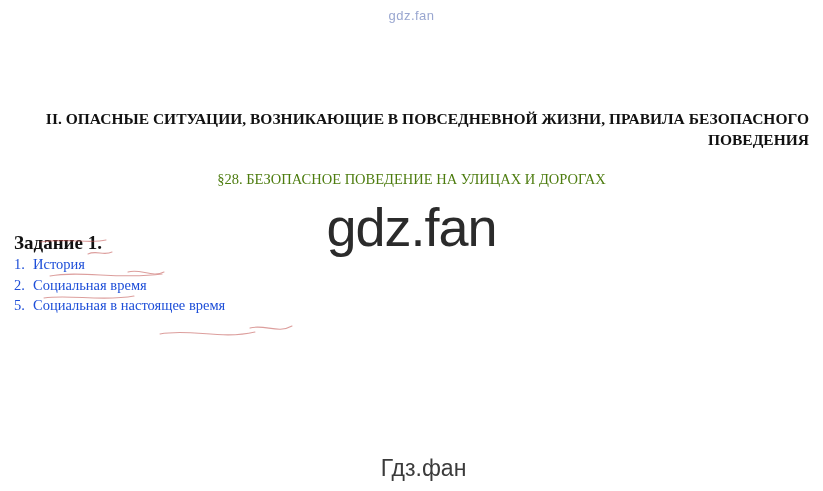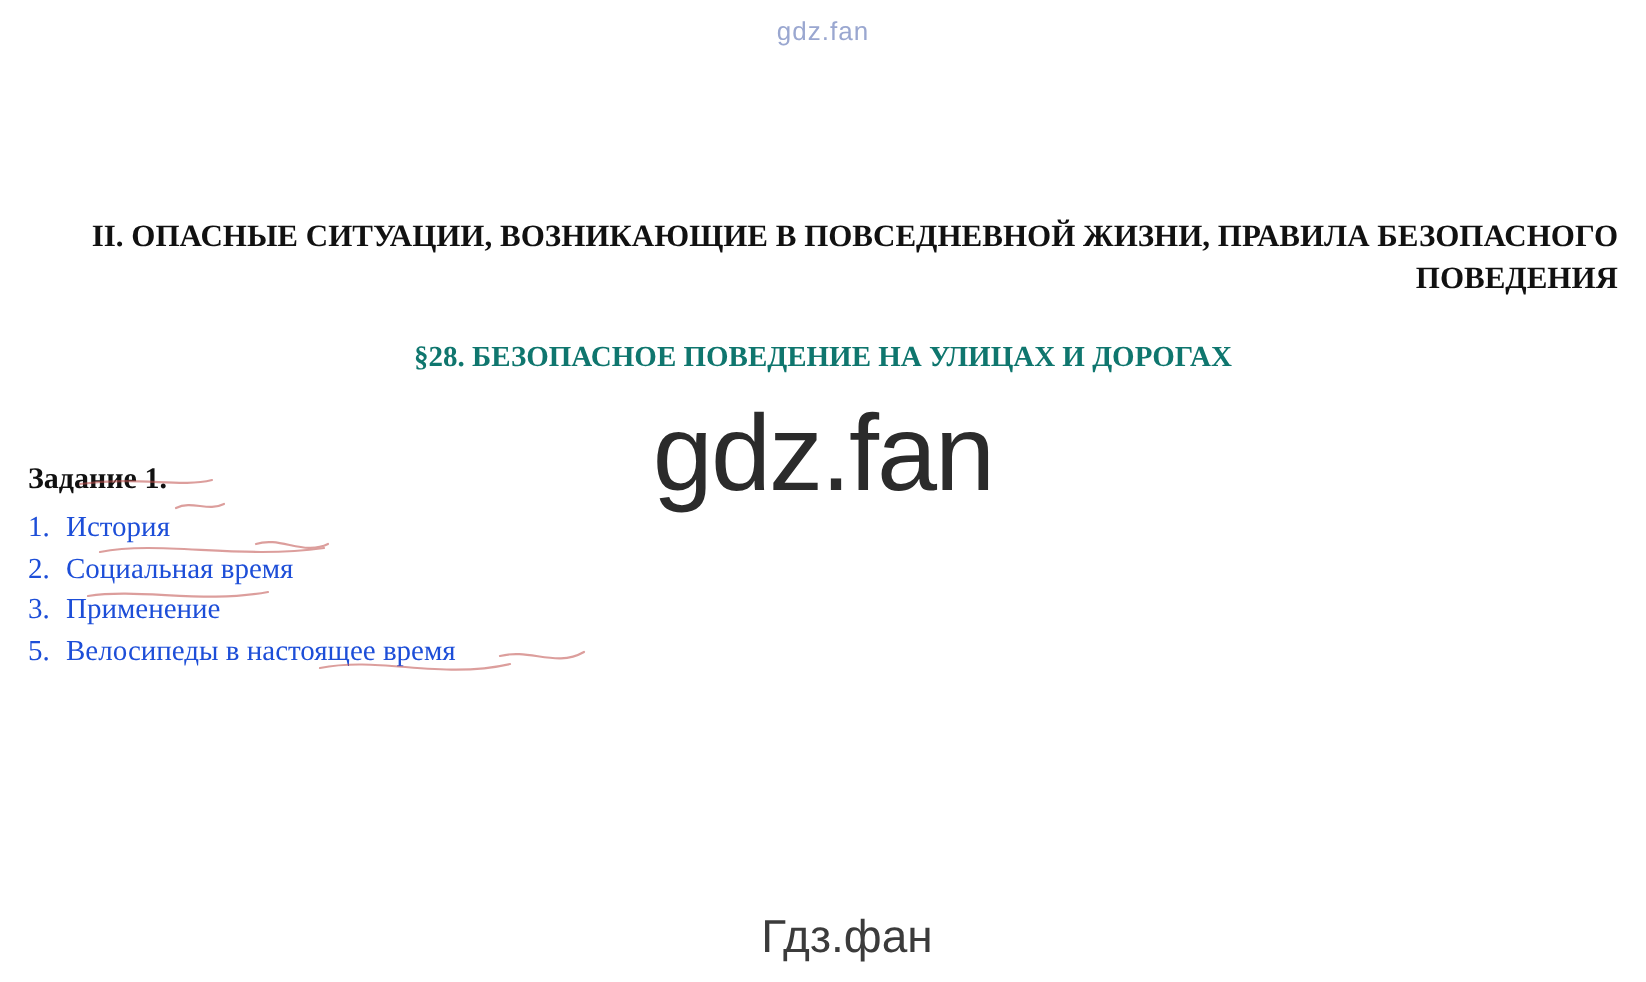--- a/index.html
+++ b/index.html
@@ -49,23 +49,23 @@
     line-height: 21px;
     color: #111111;
   }
 
   .section-title {
     position: absolute;
     left: 14px;
     top: 171px;
     width: 795px;
     text-align: center;
-    font-weight: bold;
+    font-weight: normal;
     font-size: 14.5px;
-    color: #0f766e;
+    color: #4d7c0f;
   }
 
   
   .wm-center {
     position: absolute;
     left: 0;
     top: 196px;
     width: 823px;
     text-align: center;
     font-family: "Liberation Sans", sans-serif;
@@ -74,21 +74,21 @@
     color: #2b2b2b;
     letter-spacing: -1px;
   }
 
   
   .task-label {
     position: absolute;
     left: 14px;
     top: 232px;
     font-weight: bold;
-    font-size: 15px;
+    font-size: 19px;
     color: #111111;
   }
 
   .answer-list {
     position: absolute;
     left: 14px;
     top: 254px;
     width: 500px;
     list-style: none;
     margin: 0;
@@ -140,24 +140,21 @@
   <div class="task-label">Задание 1.</div>
 
   <ul class="answer-list">
     <li>
       <span class="num">1.</span><span>История</span>
     </li>
     <li>
       <span class="num">2.</span><span>Социальная время</span>
     </li>
     <li>
-      <span class="num">3.</span><span>Применение</span>
-    </li>
-    <li>
-      <span class="num">5.</span><span>Велосипеды в настоящее время</span>
+      <span class="num">5.</span><span>Социальная в настоящее время</span>
     </li>
   </ul>
 
   <svg class="scribble" style="left:10px; top:228px;" width="300" height="140" viewBox="0 0 300 140">
     <g stroke="#c0504d" stroke-width="1.1" fill="none" stroke-linecap="round">
       <path d="M30 14 C60 10, 80 16, 96 12"></path>
       <path d="M78 26 C86 22, 94 28, 102 24"></path>
       <path d="M40 48 C70 42, 110 52, 152 46"></path>
       <path d="M118 44 C130 40, 142 50, 154 44"></path>
       <path d="M34 70 C60 66, 92 74, 124 68"></path>

